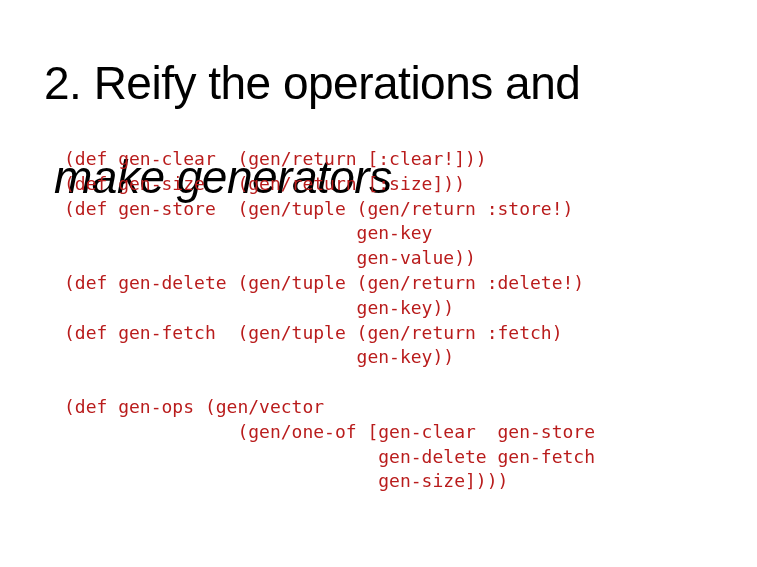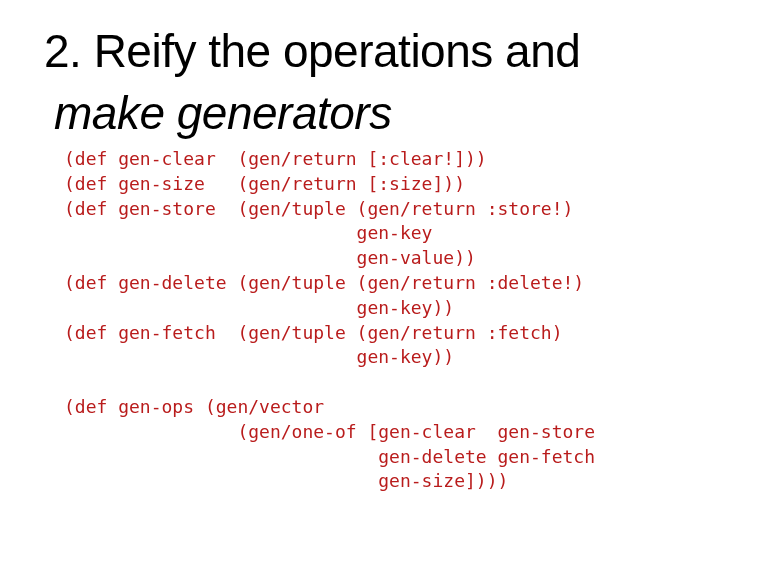--- a/index.html
+++ b/index.html
@@ -23,20 +23,21 @@
     color: #000000;
     font-family: "Liberation Sans", sans-serif;
     font-weight: 400;
     font-size: 46px;
     line-height: 62px;
     letter-spacing: -0.5px;
     white-space: nowrap;
   }
   .slide-title .title-line {
     display: block;
+    margin-top: 32px;
   }
   .slide-title .title-line2 {
     padding-left: 10px;
     font-style: italic;
   }
   .code-block {
     position: absolute;
     left: 64px;
     top: 147px;
     margin: 0;

